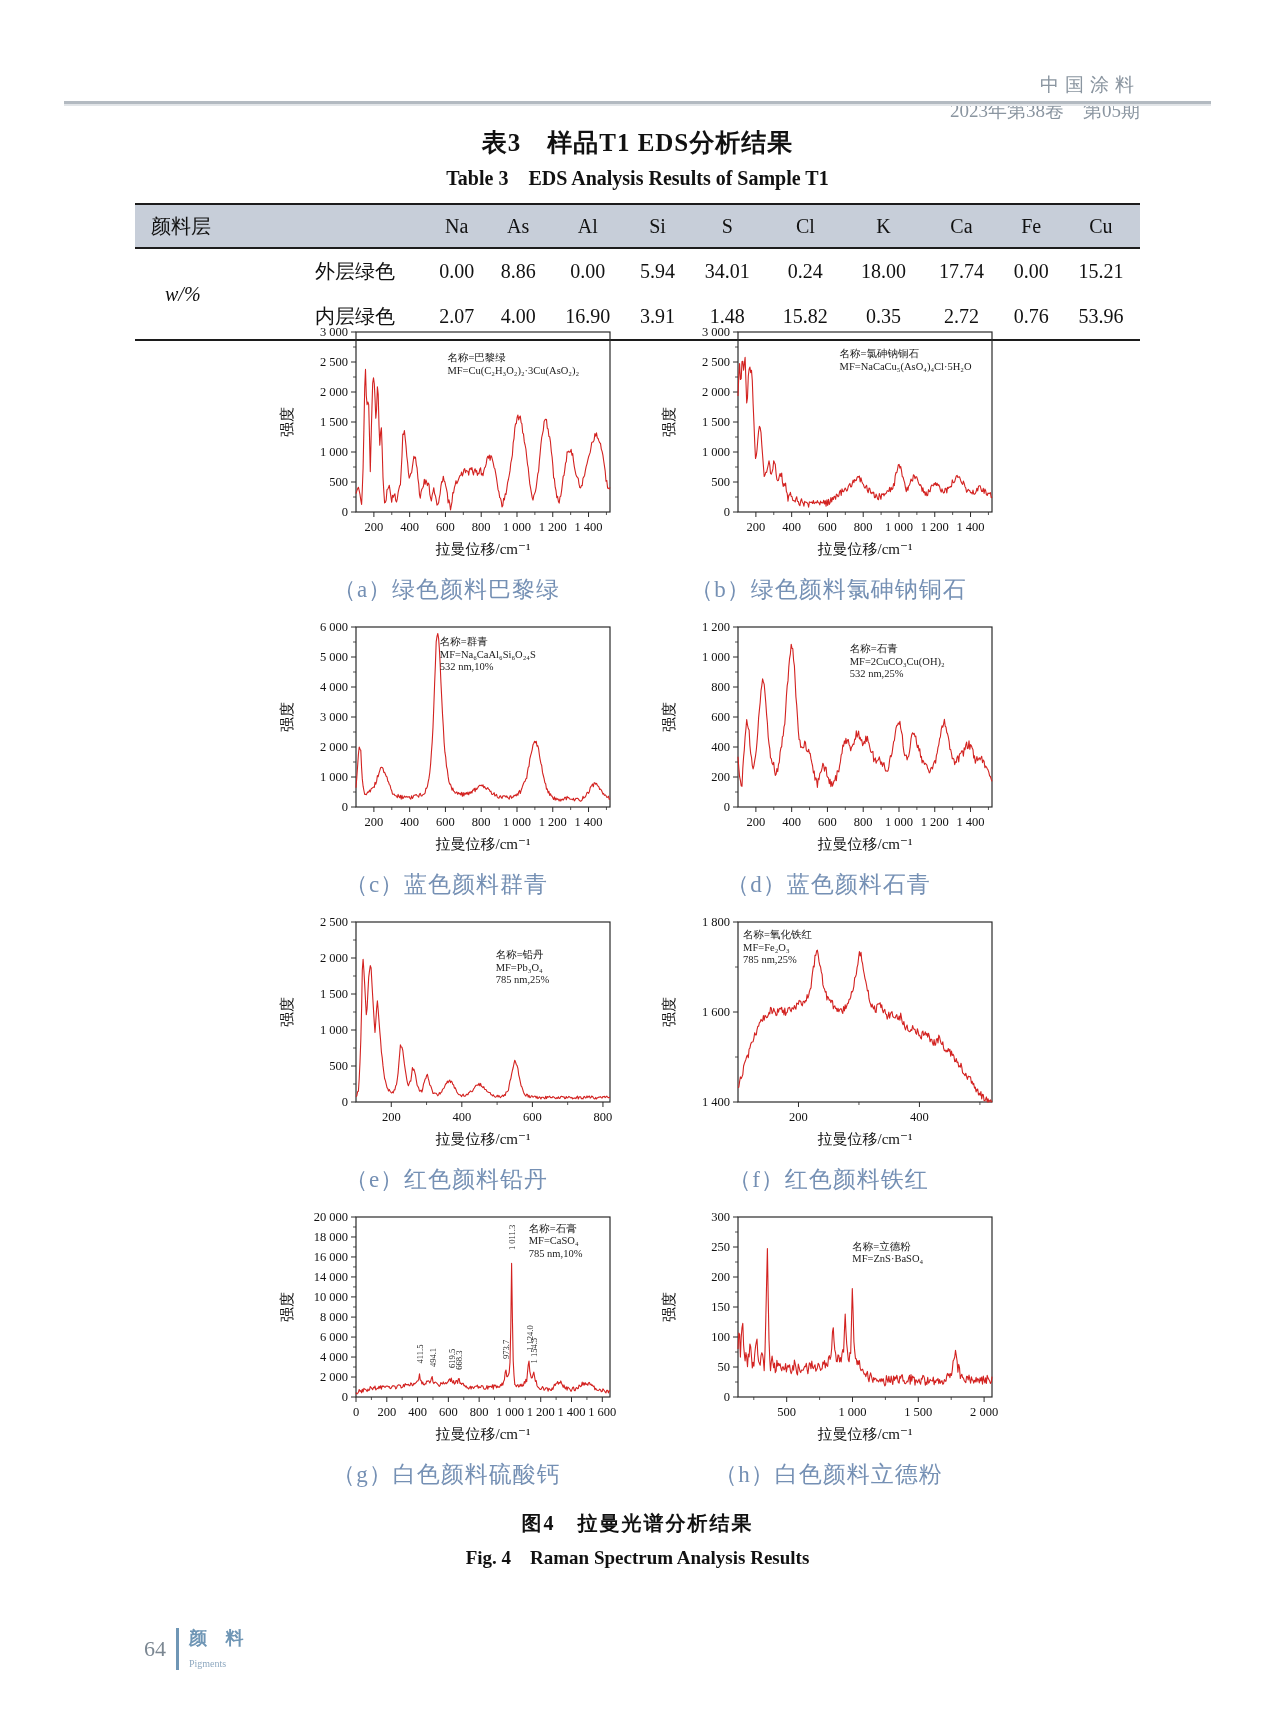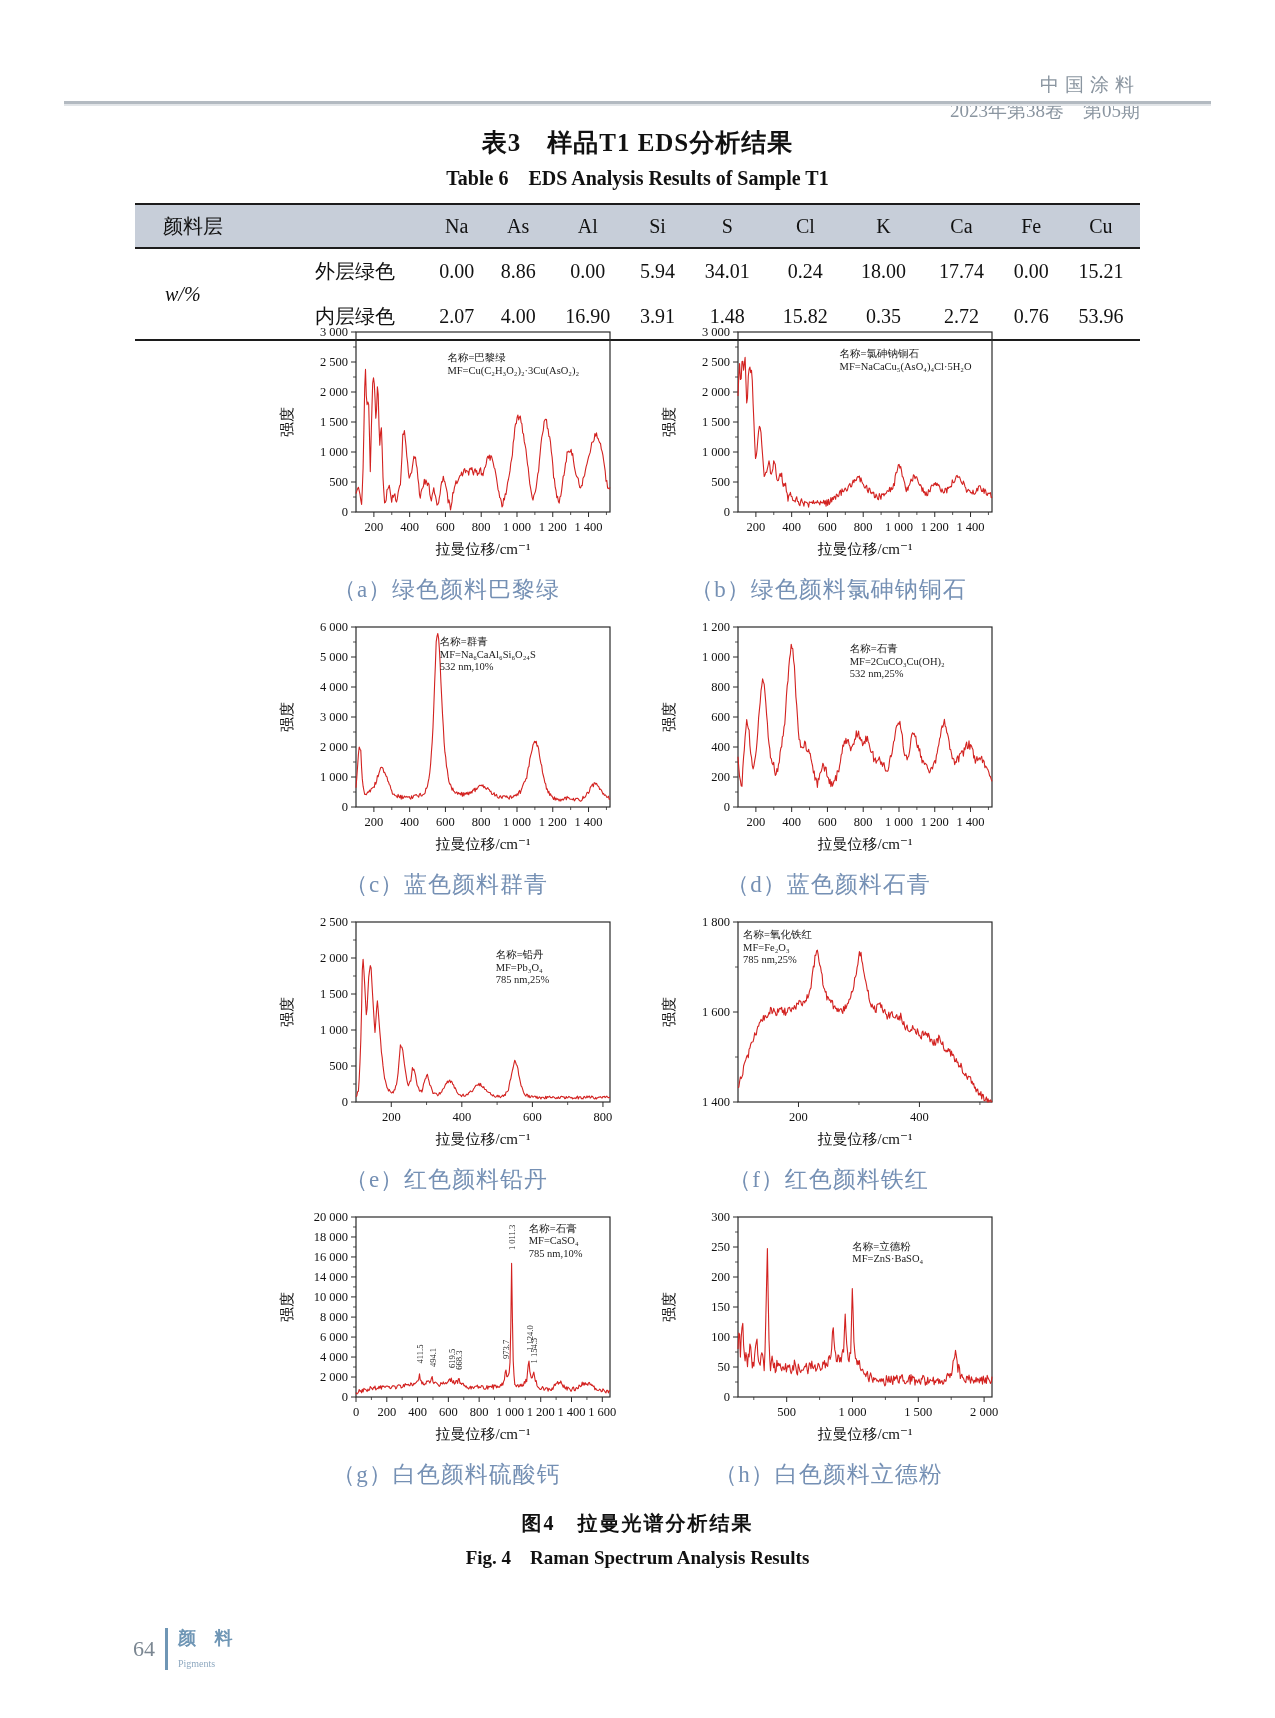--- a/index.html
+++ b/index.html
@@ -12,54 +12,54 @@
   .hdr-rule{position:absolute;top:101px;left:64px;right:64px;height:3px;background:#b3bac1;
             box-shadow:0 2px 0 #e2e5e8;}
   
   .tbl-sec{position:absolute;top:126px;left:135px;width:1005px;}
   .tt-zh{text-align:center;font-weight:bold;font-size:25px;letter-spacing:1px;}
   .tt-en{text-align:center;font-weight:bold;font-size:20px;margin-top:6px;}
   table.eds{width:100%;border-collapse:collapse;margin-top:11px;font-size:20px;
             border-top:2px solid #1c1c1c;border-bottom:2px solid #1c1c1c;}
   table.eds thead tr{background:#c7ced9;border-bottom:2px solid #1c1c1c;}
   table.eds th{font-weight:normal;height:40px;text-align:center;}
-  table.eds th.first{text-align:left;padding-left:28px;}
+  table.eds th.first{text-align:left;padding-left:16px;}
   table.eds td{height:43px;text-align:center;}
   td.grp{font-style:italic;text-align:left !important;padding-left:30px;width:118px;}
   td.rlab,th.c2{width:140px;}
   
   #charts-wrap{position:absolute;top:320px;left:50%;transform:translateX(-50%);width:740px;}
   #charts-grid{display:grid;grid-template-columns:350px 350px;column-gap:32px;row-gap:10px;justify-content:center;}
   .chart-cell{width:350px;}
   .chart-cap{text-align:center;color:#7590b4;font-size:23px;margin-top:0px;letter-spacing:1px;}
   .fig-caps{margin-top:20px;}
   .fc-zh{text-align:center;font-weight:bold;font-size:20px;letter-spacing:2px;}
   .fc-en{text-align:center;font-weight:bold;font-size:19px;margin-top:8px;}
   
-  .ftr{position:absolute;top:1628px;left:133px;display:flex;align-items:center;}
+  .ftr{position:absolute;top:1628px;left:144px;display:flex;align-items:center;}
   .ftr .pno{color:#7b8792;font-size:22px;margin-right:10px;}
   .ftr .bar{width:3px;height:42px;background:#6f96b5;margin-right:10px;}
   .ftr .sec{display:flex;flex-direction:column;line-height:1.1;}
   .ftr .szh{color:#6f96b5;font-size:18px;letter-spacing:7px;font-weight:bold;}
   .ftr .sen{color:#8fa9c0;font-size:10px;margin-top:3px;}
   svg text{font-family:"Liberation Serif","DejaVu Serif",serif;}
 </style>
 </head>
 <body>
 
 <div id="page">
   <div class="hdr">
     <span class="jr">中国涂料</span>
     <span>2023年第38卷　第05期</span>
   </div>
   <div class="hdr-rule"></div>
 
   <div class="tbl-sec">
     <div class="tt-zh">表3　样品T1 EDS分析结果</div>
-    <div class="tt-en">Table 6　EDS Analysis Results of Sample T1</div>
+    <div class="tt-en">Table 3　EDS Analysis Results of Sample T1</div>
     <table class="eds" id="eds-table">
         <thead>
           <tr>
             <th colspan="2" class="first">颜料层</th>
             <th>Na</th>
             <th>As</th>
             <th>Al</th>
             <th>Si</th>
             <th>S</th>
             <th>Cl</th>

